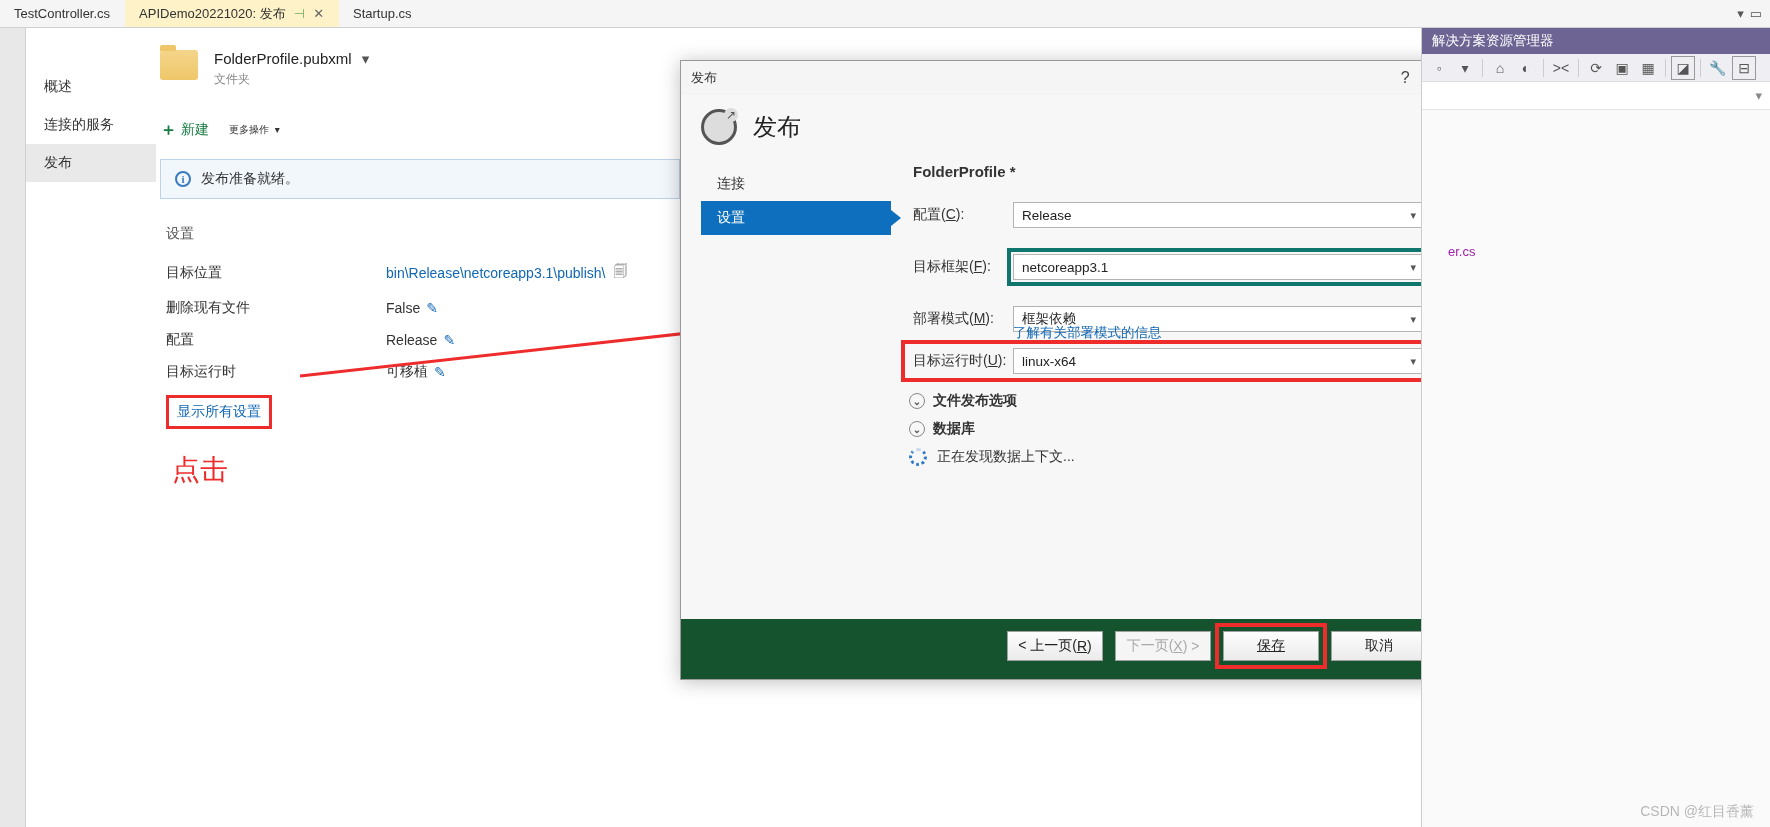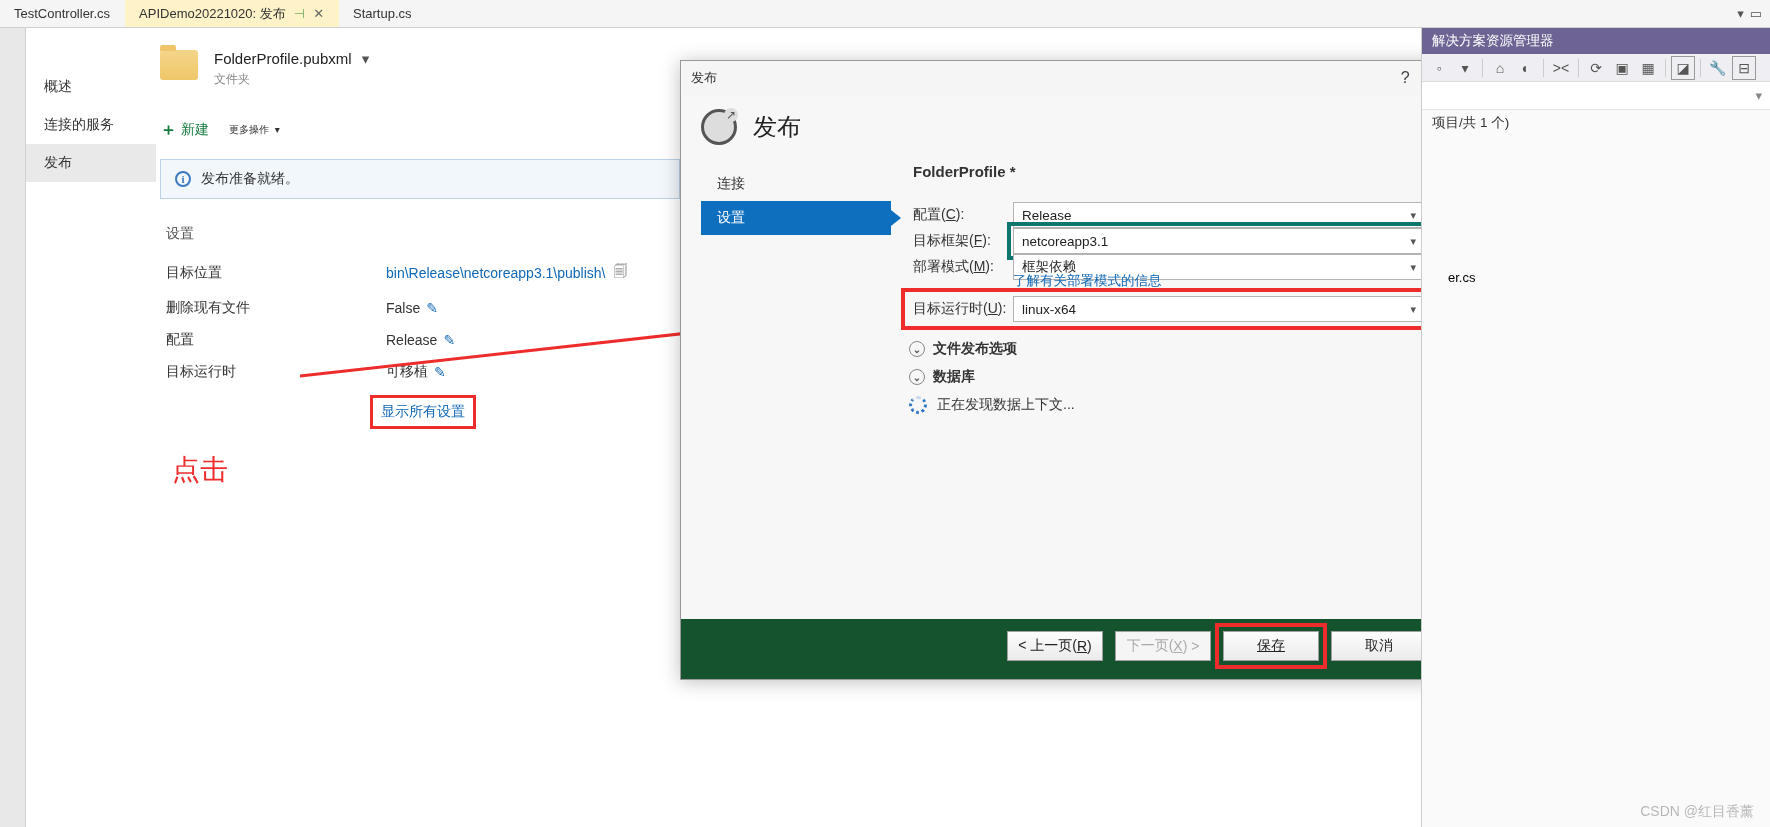--- a/index.html
+++ b/index.html
@@ -178,21 +178,21 @@
       background:#0d6fbd; color:#fff;
     }
     .dlg-side-item.selected:after {
       content:""; position:absolute; right:-10px; top:50%; transform:translateY(-50%);
       border-left:10px solid #0d6fbd; border-top:8px solid transparent; border-bottom:8px solid transparent;
     }
 
     .dlg-form { flex:1; padding-left:22px; }
     .dlg-form-title { font-size:15px; font-weight:bold; margin-bottom:22px; }
 
-    .form-row { display:flex; align-items:center; margin-bottom:0; font-size:14px; }
+    .form-row { display:flex; align-items:center; margin-bottom:26px; font-size:14px; }
     .form-label { width:100px; color:#333; }
     .form-control {
       flex:1; height:26px;
       border:1px solid #b3b3b3; background:#fff;
       display:flex; align-items:center; justify-content:space-between;
       padding:0 8px;
       font-size:13.5px; color:#222;
       cursor: pointer;
     }
     .chev { color:#555; font-size:11px; }
@@ -260,21 +260,21 @@
       font-size:14px; cursor:pointer;
     }
     .tb-sep { width:1px; height:18px; background:#ccc; margin:0 2px; }
     .right-search {
       height:28px; display:flex; align-items:center; padding:0 8px;
       color:#888; background:#fff; border-bottom:1px solid #e3e3e3;
       font-size:13px;
       justify-content:flex-end;
     }
     .sol-count { padding:4px 10px; font-size:13.5px; color:#333; }
-    .cs-tag { padding:4px 26px; font-size:13px; color:#000000;}
+    .cs-tag { padding:4px 26px; font-size:13px; color:#a21caf;}
 
     
     .arrow {
       position:absolute;
       left: 300px; top: 346px;
       width: 574px; height: 2px;
       pointer-events:none;
     }
     .arrow svg { position:absolute; left:0; top:-40px; }
 
@@ -360,21 +360,21 @@
       <div class="setting-value">Release</div>
       <span class="pencil">✎</span>
     </div>
 
     <div class="setting-row">
       <div class="setting-label">目标运行时</div>
       <div class="setting-value">可移植</div>
       <span class="pencil">✎</span>
     </div>
 
-    <div style="margin-top:2px;text-align:center;">
+    <div style="margin-top:2px;">
       <span class="red-box">
         <span class="show-all-link">显示所有设置</span>
       </span>
     </div>
 
     <div class="click-red">点击</div>
   </div>
 </div>
 
 <div class="arrow">
@@ -490,18 +490,17 @@
     <span class="tb-icon">▦</span>
     <span class="tb-sep"></span>
     <span class="tb-icon" style="outline:1px solid #999;">◪</span>
     <span class="tb-sep"></span>
     <span class="tb-icon">🔧</span>
     <span class="tb-icon" style="outline:1px solid #999;">⊟</span>
   </div>
   <div class="right-search">
     <span>▾</span>
   </div>
-  <div class="sol-count">项目/共 1 个)</div>
   <div style="height:130px;"></div>
   <div class="cs-tag">er.cs</div>
 </div>
 
 <div class="watermark">CSDN @红目香薰</div>
 
 </body></html>

